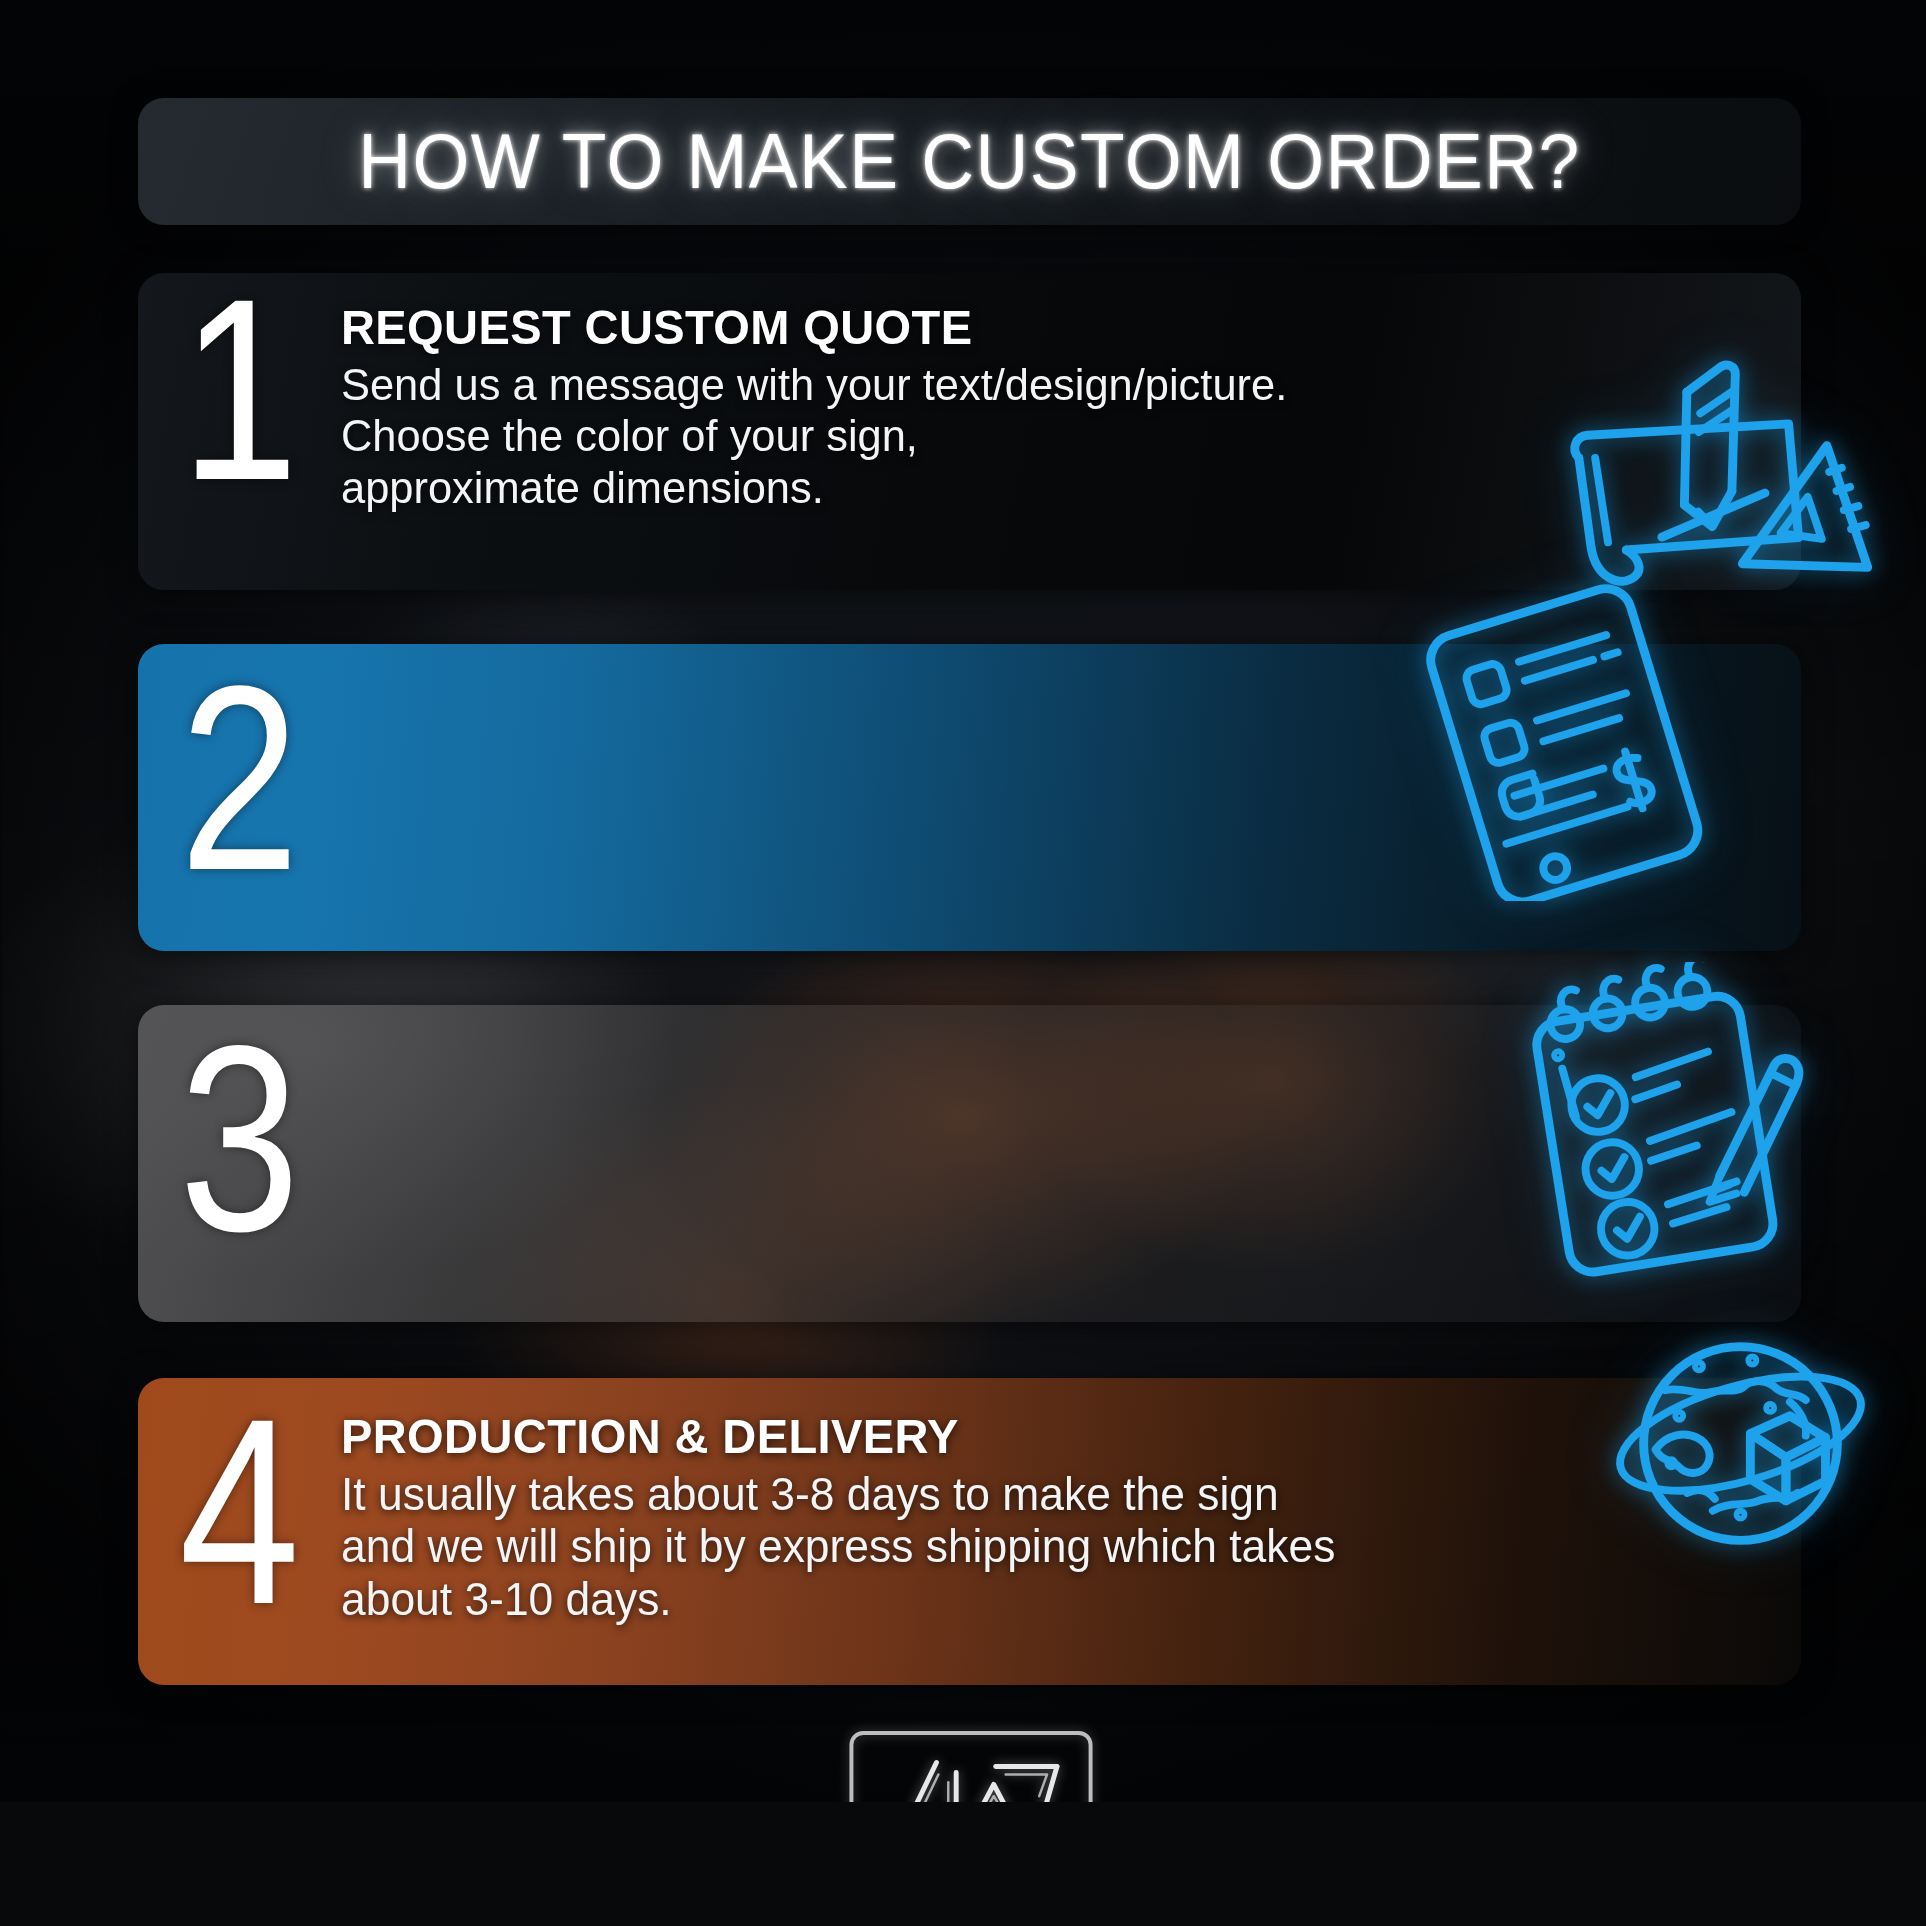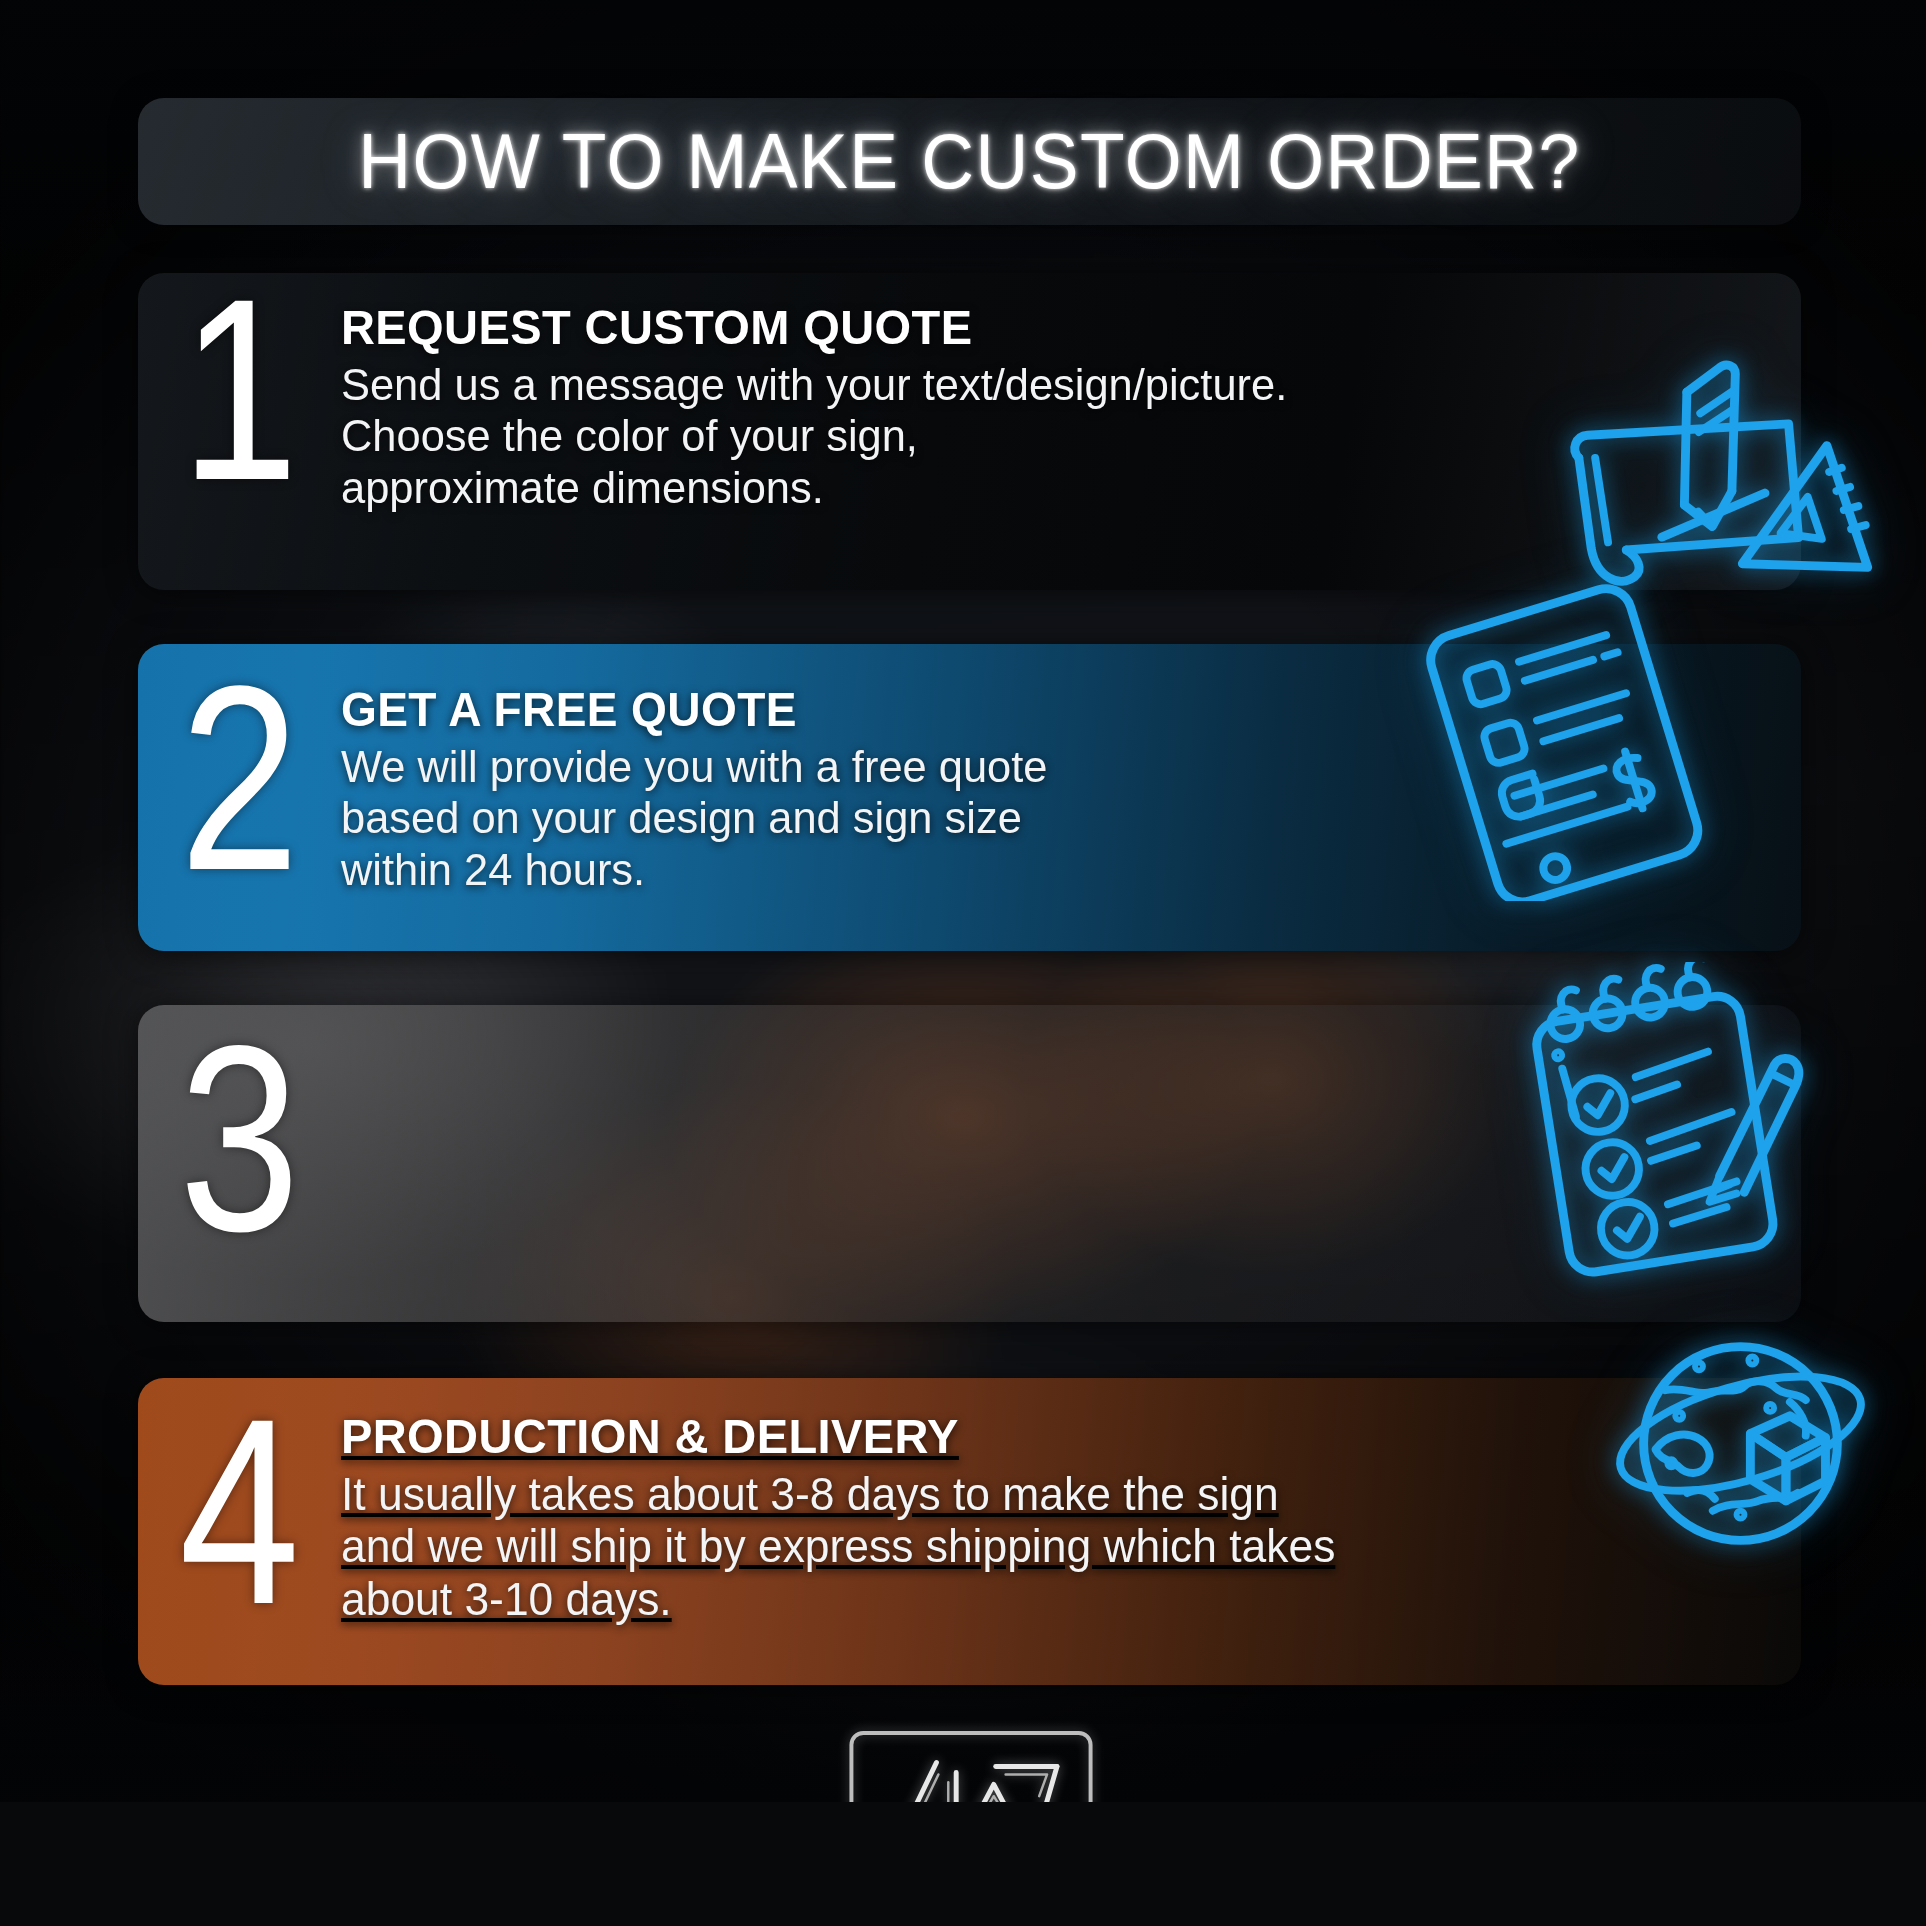--- a/index.html
+++ b/index.html
@@ -158,21 +158,21 @@
 
   
   .step-1 .step-number { font-size: 259px; margin-top: -10px; }
   .step-1 .step-body   { padding-top: 26px; }
   .step-2 .step-number { font-size: 263px; margin-top: 6px; }
   .step-2 .step-body   { padding-top: 38px; }
   .step-2 .step-heading{ font-size: 48px; }
   .step-3 .step-number { font-size: 265px; margin-top: 4px; }
   .step-3 .step-body   { padding-top: 28px; }
   .step-4 .step-number { font-size: 265px; margin-top: 4px; }
-  .step-4 .step-body   { padding-top: 30px; text-decoration: underline; }
+  .step-4 .step-body   { padding-top: 30px; }
   .step-4 .step-desc   { font-size: 46px; }
 
   
   .icon-wrap {
     position: absolute;
     pointer-events: none;
     z-index: 5;
     filter: drop-shadow(0 0 10px rgba(28,160,232,0.55)) drop-shadow(0 0 24px rgba(28,160,232,0.25));
   }
   .icon-blueprint { left: 1554px; top: 348px;  width: 327px; height: 277px; }
@@ -242,28 +242,20 @@
         <div class="step-desc">
           <span>Send us a message with your text/design/picture.</span>
           <span>Choose the color of your sign,</span>
           <span>approximate dimensions.</span>
         </div>
       </div>
     </div>
 
     <div class="step step-2">
       <div class="step-number">2</div>
-      <div class="step-body">
-        <div class="step-heading">GET A FREE QUOTE</div>
-        <div class="step-desc">
-          <span>We will provide you with a free quote</span>
-          <span>based on your design and sign size</span>
-          <span>within 24 hours.</span>
-        </div>
-      </div>
     </div>
 
     <div class="step step-3">
       <div class="step-number">3</div>
     </div>
 
     <div class="step step-4">
       <div class="step-number">4</div>
       <div class="step-body">
         <div class="step-heading">PRODUCTION &amp; DELIVERY</div>

